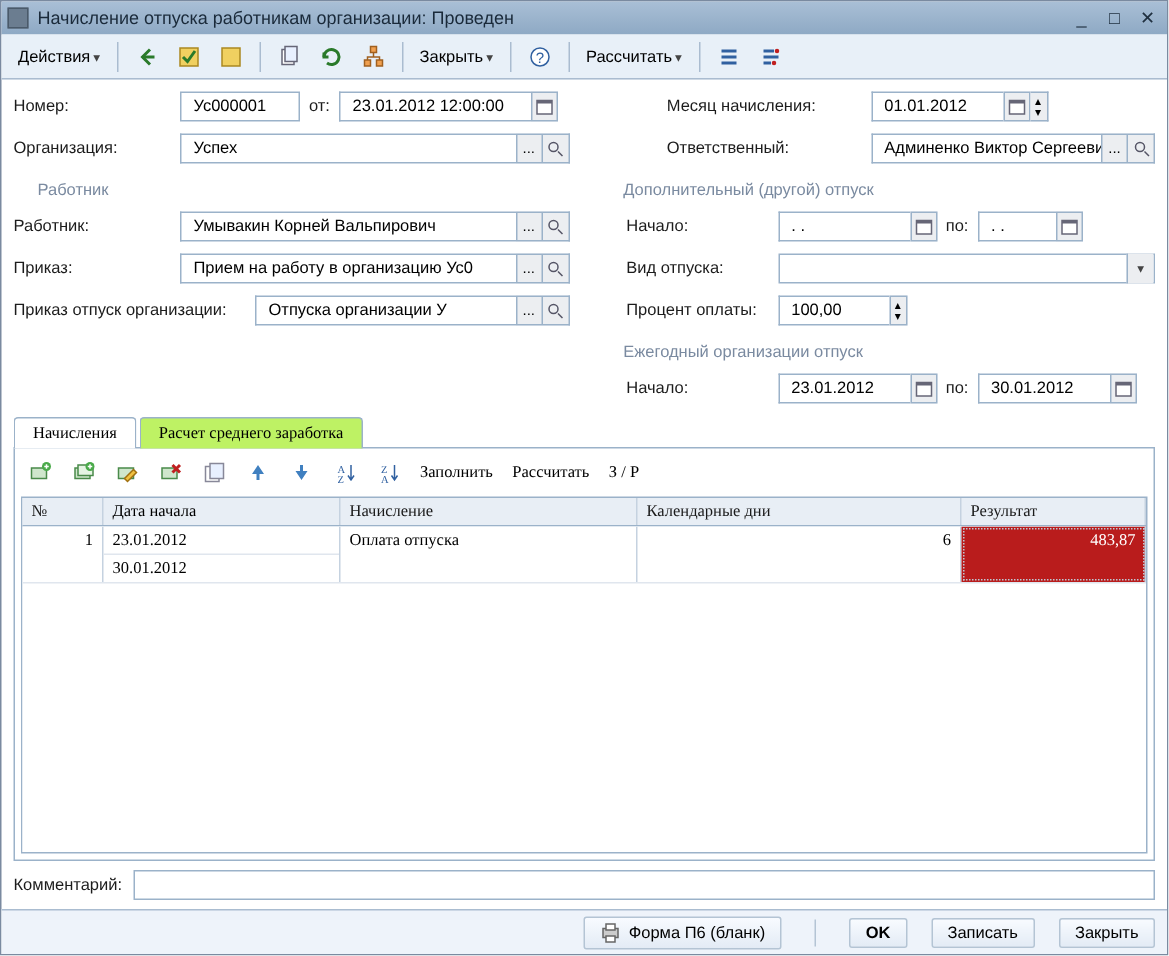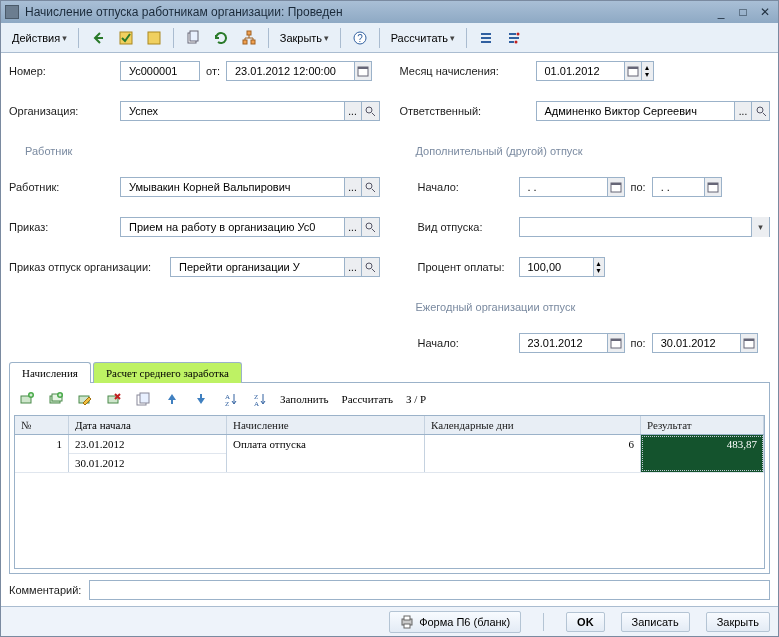--- a/index.html
+++ b/index.html
@@ -45,26 +45,26 @@
     justify-content: center;
     padding: 0 4px;
     cursor: pointer;
     font-size: 11px;
   }
   .tb-sep { width: 1px; height: 20px; background: #aabcd0; margin: 0 4px; }
   .drop { display: inline-flex; align-items: center; gap: 2px; }
   .svg-icon { width: 16px; height: 16px; }
   .body { flex: 1; display: flex; flex-direction: column; padding: 8px 8px 0 8px; gap: 8px; overflow: hidden; }
   .two-col { display: flex; gap: 20px; }
-  .col { flex: 1; display: flex; flex-direction: column; gap: 20px; min-width: 0; }
+  .col { flex: 1; display: flex; flex-direction: column; gap: 8px; min-width: 0; }
   .label { color: #1c1c1c; white-space: nowrap; }
   .section-title { color: #7a8aa0; font-size: 11px; margin-top: 4px; padding-left: 16px; }
   .field-row { display: flex; align-items: center; gap: 6px; }
   .label-col { width: 105px; }
-  .label-col-2 { width: 130px; }
+  .label-col-2 { width: 130px; margin-left: 45px; }
   .input {
     border: 1px solid #9bb2c9;
     height: 20px;
     padding: 0 8px;
     font-size: 11px;
     background: #fff;
     display: flex;
     align-items: center;
     flex: 1;
     min-width: 0;
@@ -133,21 +133,21 @@
   .tbody { flex: 1; background: #fff; overflow: auto; }
   .trow { display: flex; border-bottom: 1px solid #e0e6ee; }
   .td-stack { display: flex; flex-direction: column; }
   .td-stack .td-inner { border-bottom: 1px solid #e0e6ee; padding: 3px 6px; }
   .td-stack .td-inner:last-child { border-bottom: none; }
   .col-n { width: 54px; }
   .col-dates { width: 158px; border-right: 1px solid #c5d2e0; }
   .col-nach { width: 198px; }
   .col-days { width: 216px; text-align: right; }
   .col-res { flex: 1; text-align: right; }
-  .selected-cell { background: #14532d; color: #fff; }
+  .selected-cell { background: #b91c1c; color: #fff; }
   .dotted-cell { outline: 1px dotted #bfc8d4; outline-offset: -2px; }
   .comment-row { display: flex; align-items: center; gap: 8px; padding: 6px 8px; }
   .statusbar {
     border-top: 1px solid #aabcd0;
     background: #eef3fa;
     height: 30px;
     display: flex;
     align-items: center;
     justify-content: flex-end;
     padding: 0 8px;
@@ -328,21 +328,21 @@
                   <path d="M8 8 L11 11" stroke="#556"></path>
                 </svg>
             </div>
           </div>
         </div>
 
         <div class="field-row">
           <div class="label" style="width:155px">Приказ отпуск организации:</div>
           <div class="input-group">
             <div class="input">
-                <span>Перейти организации У</span>
+                <span>Отпуска организации У</span>
               </div>
             <div class="ibtn">...</div>
             <div class="ibtn">
               <svg width="12" height="12" viewBox="0 0 12 12">
                   <circle cx="5" cy="5" r="3" fill="none" stroke="#556"></circle>
                   <path d="M8 8 L11 11" stroke="#556"></path>
                 </svg>
             </div>
           </div>
         </div>

